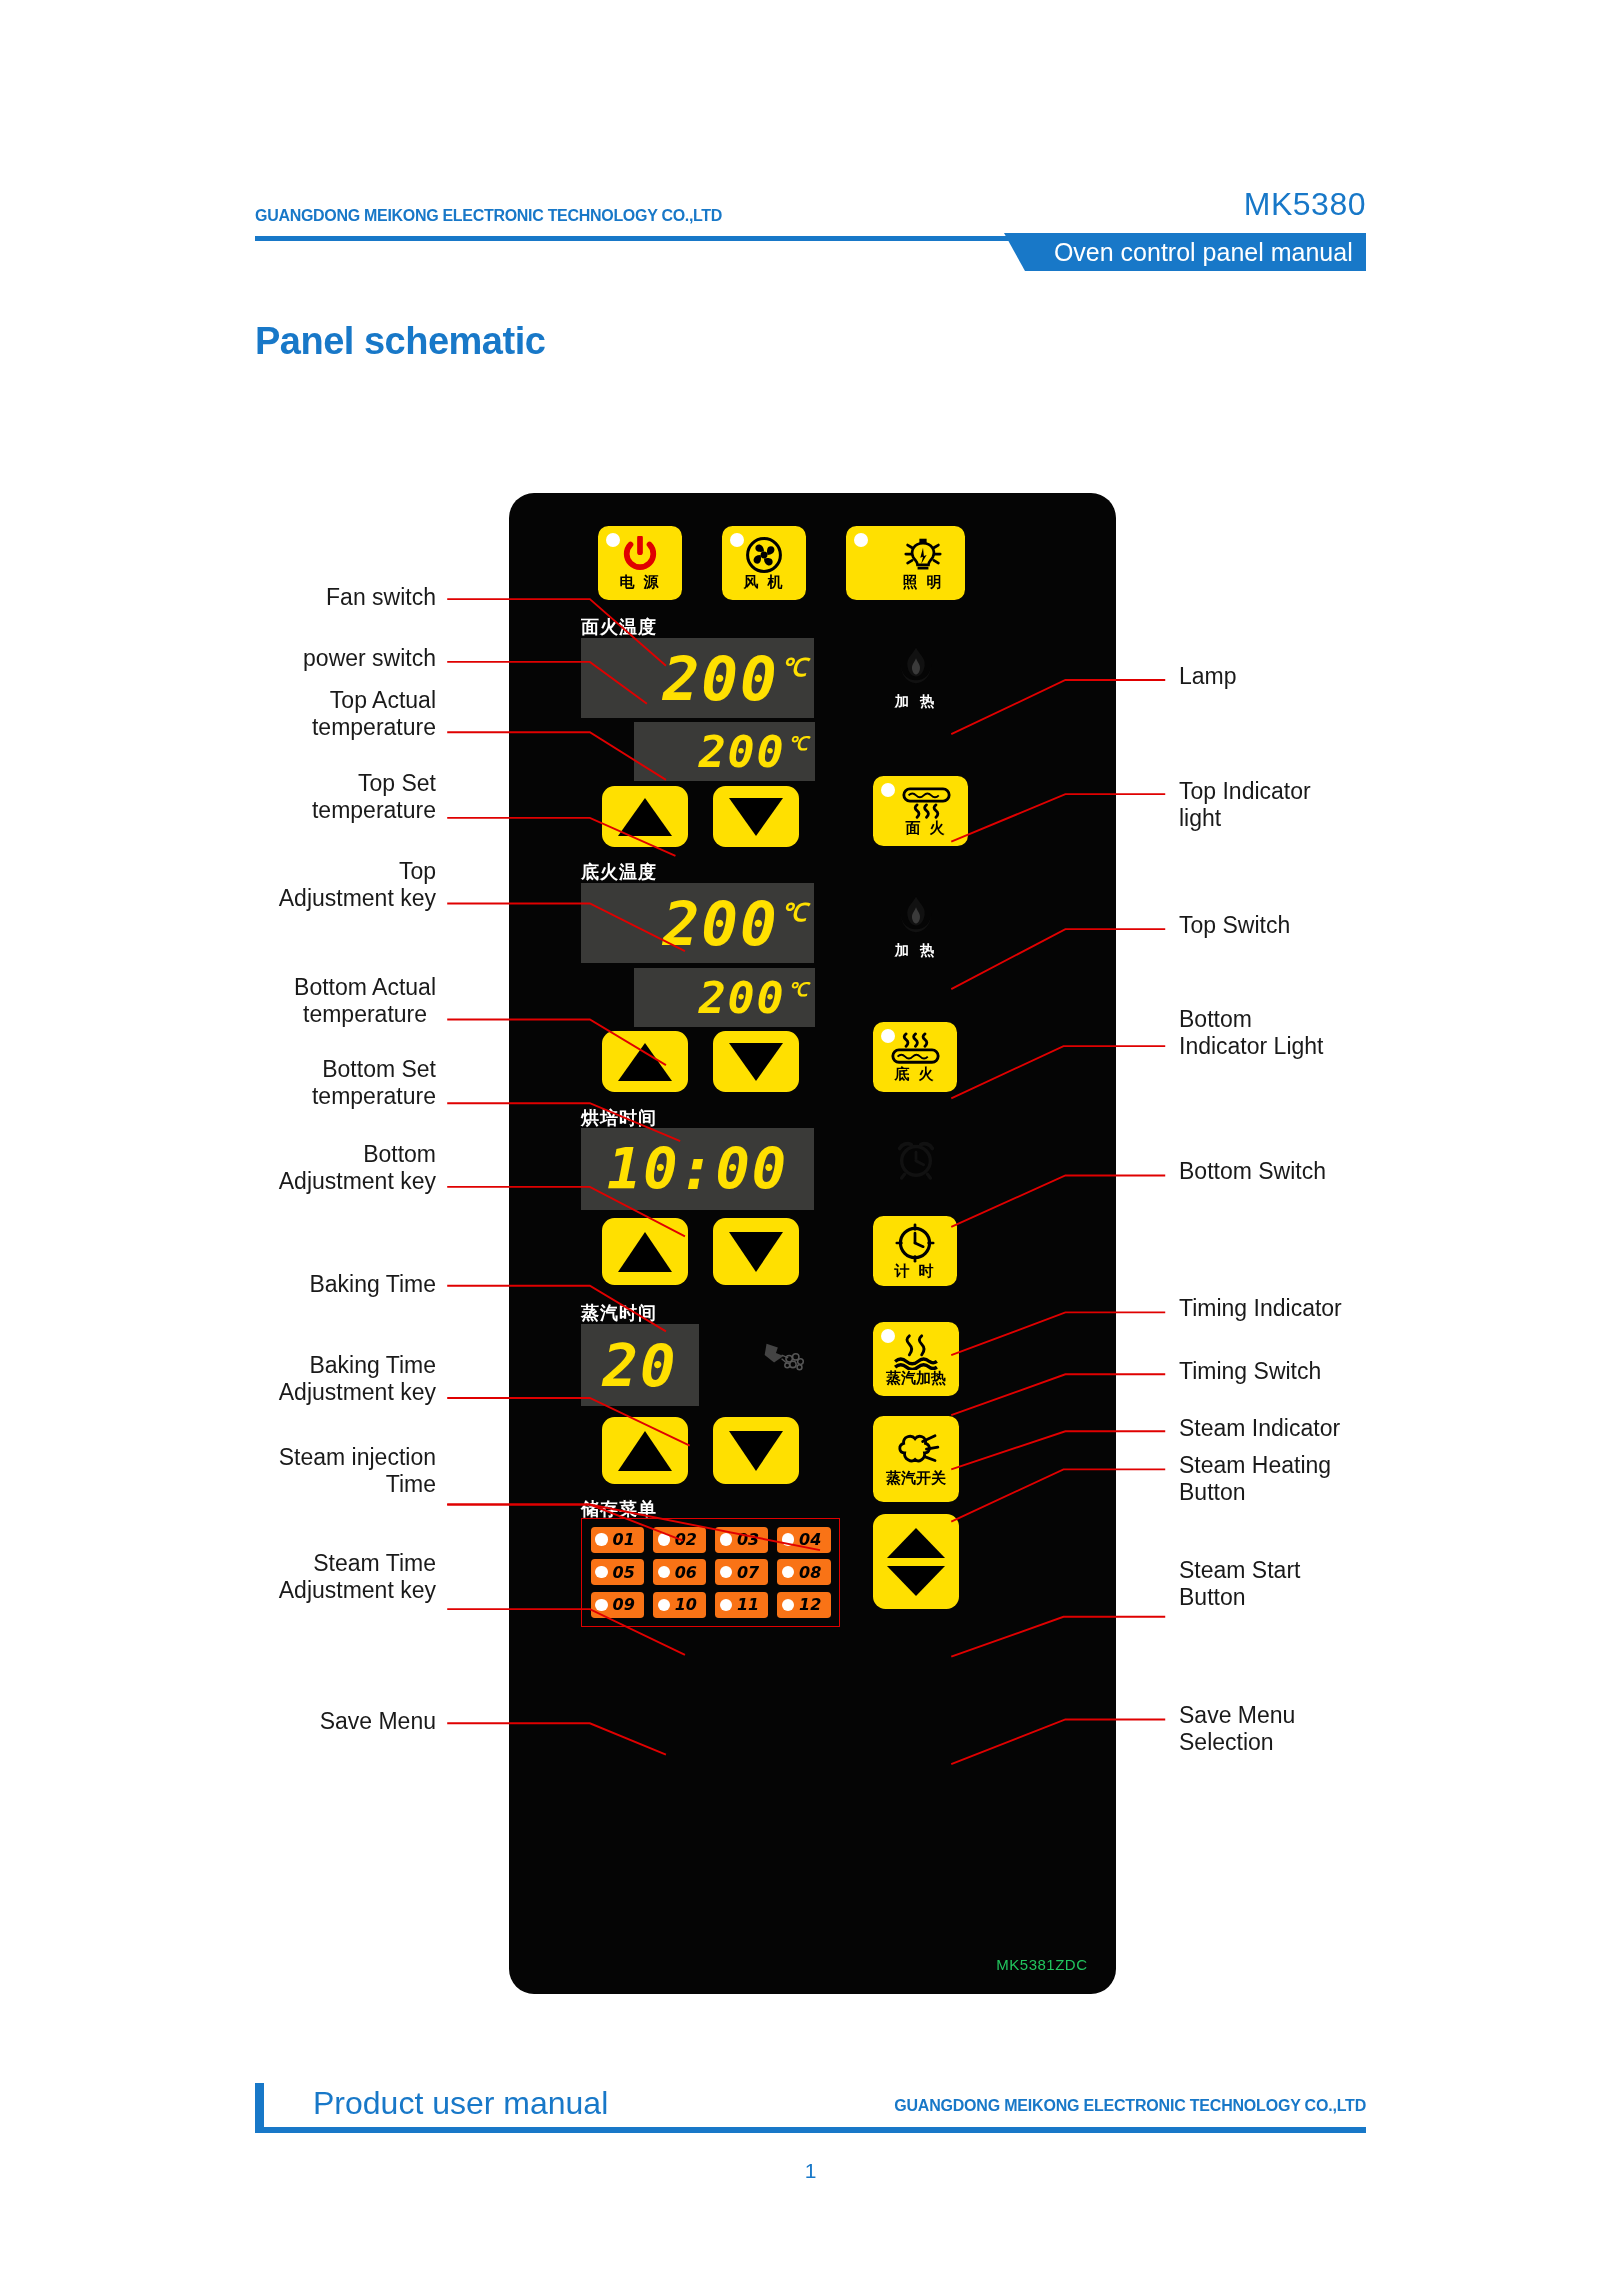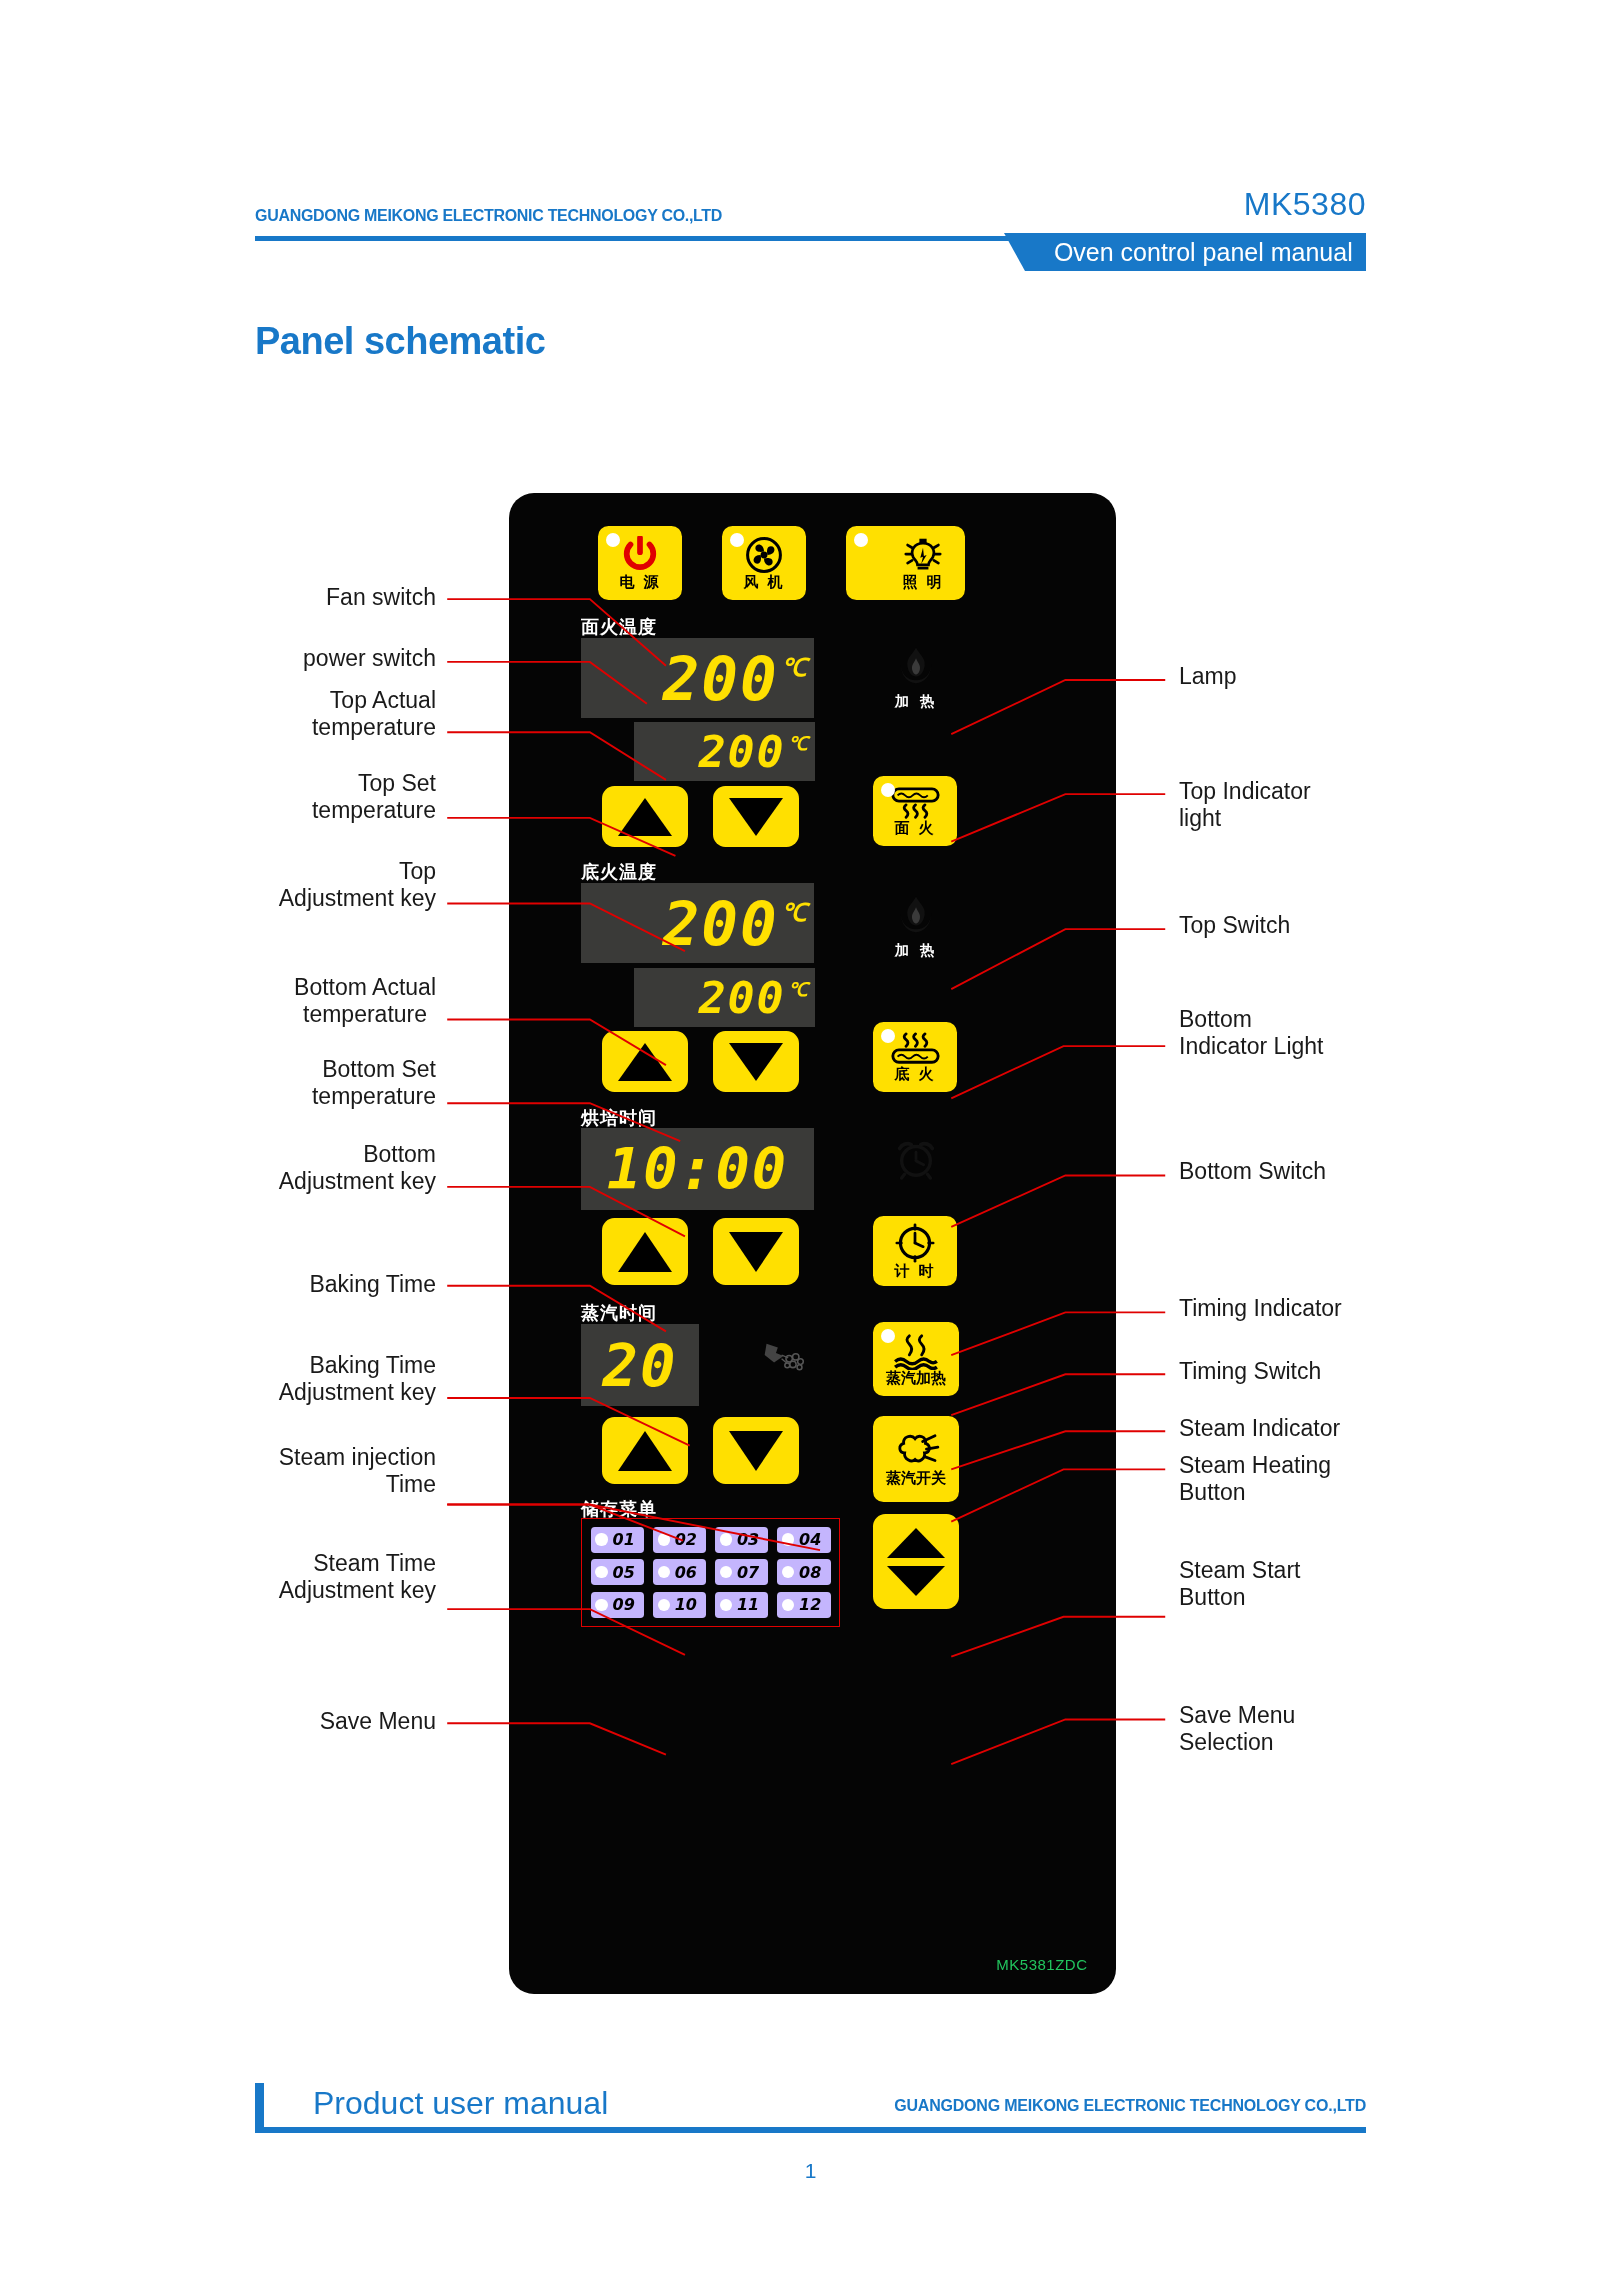--- a/index.html
+++ b/index.html
@@ -61,21 +61,21 @@
       font-family:"DejaVu Sans",sans-serif;letter-spacing:1px;}
 
   
   .indic{position:absolute;display:flex;flex-direction:column;align-items:center;}
   .indic .icap{color:#fff;font-size:14.3px;font-weight:bold;margin-top:2.9px;letter-spacing:2.9px;
       font-family:"DejaVu Sans",sans-serif;}
 
   
   .memgrid{position:absolute;border:1.9px solid #e00000;display:grid;
       grid-template-columns:repeat(4,1fr);gap:6.7px 8.6px;padding:7.6px 8.6px;}
-  .memcell{background:#c4b5fd;border-radius:3.8px;height:26px;display:flex;align-items:center;
+  .memcell{background:#f97316;border-radius:3.8px;height:26px;display:flex;align-items:center;
       justify-content:flex-start;padding-left:4.8px;gap:4.8px;}
   .memcell .mdot{width:12.4px;height:12.4px;border-radius:50%;background:#fff;flex:0 0 auto;}
   .memcell .mnum{font-size:16px;font-weight:bold;font-style:italic;color:#000;
       font-family:"DejaVu Sans",sans-serif;}
 
   
   .lbl{position:absolute;font-size:23px;color:#1a1a1a;line-height:1.16;white-space:pre-line;}
   .lbl.r{text-align:right;}
   svg#leads{position:absolute;left:0;top:0;width:1621px;height:2272px;pointer-events:none;}
 </style>
@@ -160,21 +160,21 @@
     <span>
       <svg width="46" height="44" viewBox="0 0 48 46">
         <path d="M24 6 C20 14,14 16,15 25 C16 32,20 36,24 36 C28 36,32 32,33 25 C34 16,28 14,24 6Z" fill="#111"></path>
         <path d="M24 17 C22 22,19 24,20 29 C21 33,23 34,24 34 C25 34,27 33,28 29 C29 24,26 22,24 17Z" fill="#3a3a3a"></path>
         <path d="M8 22 C8 36,16 43,24 43 C32 43,40 36,40 22 C40 34,33 40,24 40 C15 40,8 34,8 22Z" fill="#111"></path>
       </svg>
     </span>
     <span class="icap">加 热</span>
   </div>
 
-  <div class="key" style="left:364px;top:283px;width:84px;height:70px;">
+  <div class="key" style="left:364px;top:283px;width:84px;height:70px;padding-left:11px;">
     <span class="kdot"></span>
     <span>
       <svg width="53" height="34" viewBox="0 0 56 36">
         <rect x="4" y="3" width="48" height="13" rx="6.5" fill="none" stroke="#000" stroke-width="3"></rect>
         <path d="M9 10 q4 -4 8 0 q4 4 8 0 q4 -4 8 0 q4 4 8 0" fill="none" stroke="#000" stroke-width="2"></path>
         <g fill="none" stroke="#000" stroke-width="3" stroke-linecap="round">
           <path d="M18 33 q4 -4 0 -7 q-4 -3 0 -6"></path>
           <path d="M28 33 q4 -4 0 -7 q-4 -3 0 -6"></path>
           <path d="M38 33 q4 -4 0 -7 q-4 -3 0 -6"></path>
         </g>

